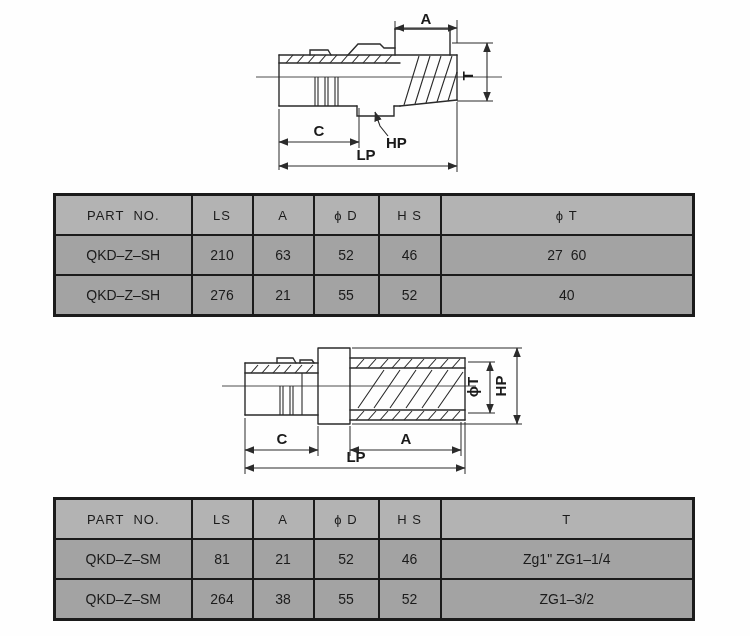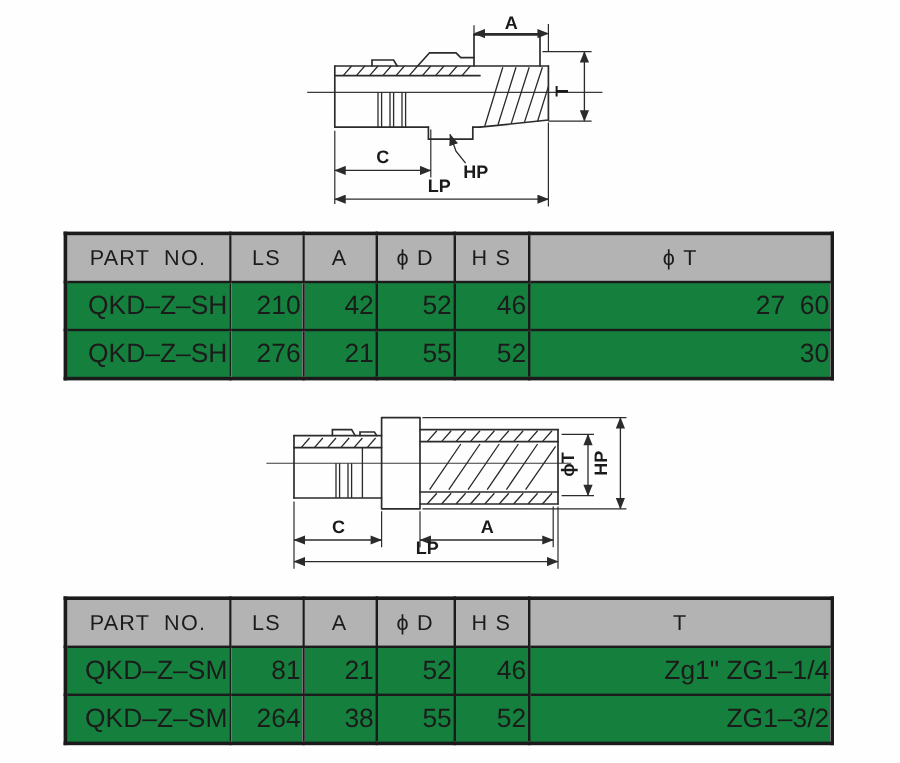--- a/index.html
+++ b/index.html
@@ -37,29 +37,28 @@
   #table-sh{top:193px;}
   #table-sm{top:497px;}
   table.spec th, table.spec td{
     border:2px solid #1b1b1b;
     text-align:center;vertical-align:middle;
     white-space:pre;
     overflow:hidden;
   }
   table.spec th{
     background:#b3b3b3;
-    font-weight:normal;font-size:18px;
+    font-weight:normal;font-size:13px;
     letter-spacing:1px;
     height:36px;
   }
   table.spec td{
-    background:#15803d;
-    font-size:22px;
+    background:#a3a3a3;
+    font-size:14px;
     height:36px;
-    text-align:right;
   }
 </style>
 </head>
 <body>
 
 <div class="canvas">
 
   <svg id="diag-top" class="diag" width="260" height="172" viewBox="0 0 260 172">
     <defs>
       <marker id="arrT" viewBox="0 0 10 8" refX="9.5" refY="4" markerWidth="9" markerHeight="7" orient="auto-start-reverse">
@@ -130,32 +129,32 @@
         <th>PART  NO.</th>
         <th>LS</th>
         <th>A</th>
         <th>ϕ D</th>
         <th>H S</th>
         <th>ϕ T</th>
       </tr>
       <tr>
         <td>QKD–Z–SH</td>
         <td>210</td>
-        <td>42</td>
+        <td>63</td>
         <td>52</td>
         <td>46</td>
         <td>27  60</td>
       </tr>
       <tr>
         <td>QKD–Z–SH</td>
         <td>276</td>
         <td>21</td>
         <td>55</td>
         <td>52</td>
-        <td>30</td>
+        <td>40</td>
       </tr>
     </tbody>
   </table>
 
   <svg id="diag-bottom" class="diag" width="312" height="152" viewBox="0 0 312 152">
     <defs>
       <marker id="arrB" viewBox="0 0 10 8" refX="9.5" refY="4" markerWidth="9" markerHeight="7" orient="auto-start-reverse">
         <path class="arrowhead" d="M0,0 L10,4 L0,8 z"></path>
       </marker>
     </defs>

